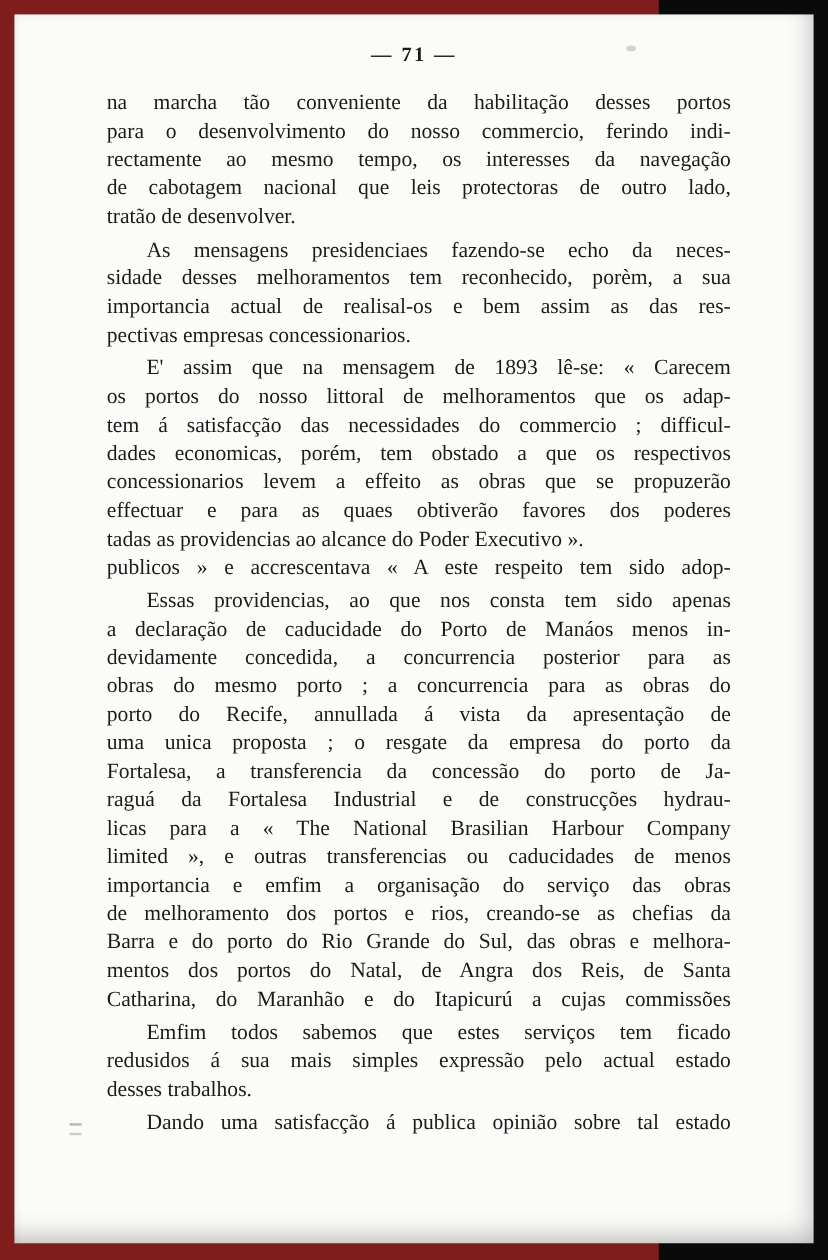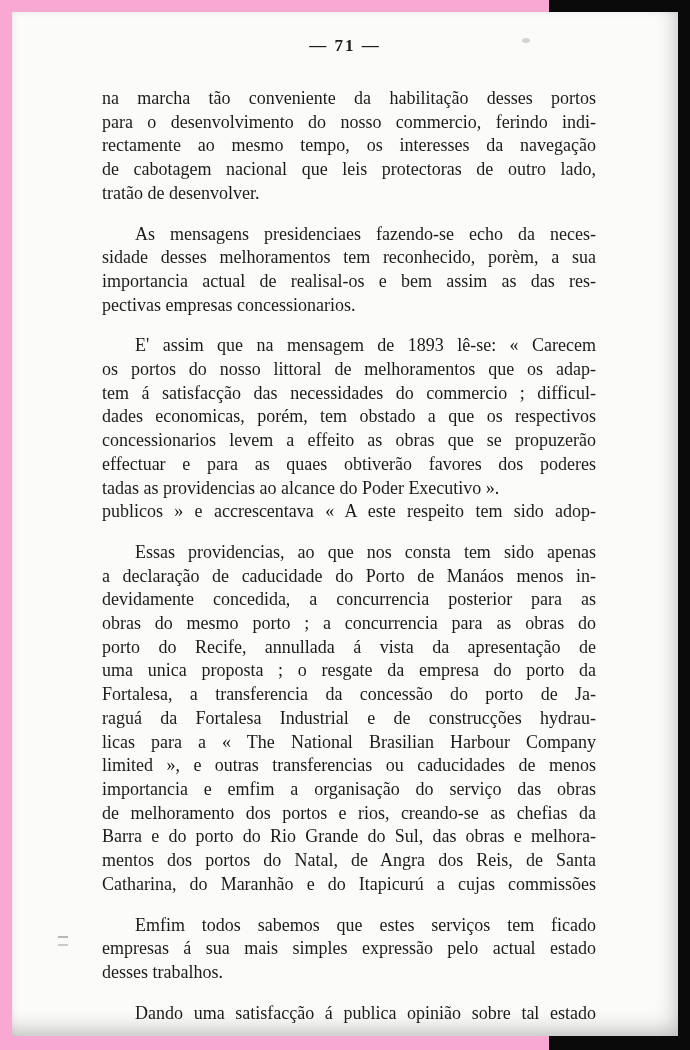--- a/index.html
+++ b/index.html
@@ -11,21 +11,21 @@
     height: 1050px;
     background: #0a0a0a;
     position: relative;
     overflow: hidden;
     font-family: "Liberation Serif", "DejaVu Serif", serif;
   }
   .scan-frame {
     position: absolute;
     left: 0; top: 0;
     width: 549px; height: 1050px;
-    background: #f9a8d4;
+    background: #7f1d1d;
   }
   .page {
     position: absolute;
     left: 12px;
     top: 12px;
     width: 666px;
     height: 1024px;
     background: #fbfbf9;
     box-shadow: inset -10px -14px 22px -10px rgba(0,0,0,0.28),
                 inset 4px 4px 10px -6px rgba(0,0,0,0.12);
@@ -43,21 +43,21 @@
   }
   .text-block {
     position: absolute;
     left: 73px;
     top: 58px;
     width: 528px;
     font-size: 18px;
     line-height: 23.7px;
     color: #1c1b1a;
   }
-  .paragraph { margin: 17px; }
+  .paragraph { margin: 4px; }
   .line {
     text-align: justify;
     text-align-last: justify;
     white-space: normal;
   }
   .line.last {
     text-align-last: left;
   }
   .line.indent {
     padding-left: 33px;
@@ -123,21 +123,21 @@
           <div class="line">licas para a « The National Brasilian Harbour Company</div>
           <div class="line">limited », e outras transferencias ou caducidades de menos</div>
           <div class="line">importancia e emfim a organisação do serviço das obras</div>
           <div class="line">de melhoramento dos portos e rios, creando-se as chefias da</div>
           <div class="line">Barra e do porto do Rio Grande do Sul, das obras e melhora-</div>
           <div class="line">mentos dos portos do Natal, de Angra dos Reis, de Santa</div>
           <div class="line">Catharina, do Maranhão e do Itapicurú a cujas commissões</div>
         </div>
         <div class="paragraph">
           <div class="line indent">Emfim todos sabemos que estes serviços tem ficado</div>
-          <div class="line">empresas á sua mais simples expressão pelo actual estado</div>
+          <div class="line">redusidos á sua mais simples expressão pelo actual estado</div>
           <div class="line last">desses trabalhos.</div>
         </div>
         <div class="paragraph">
           <div class="line indent">Dando uma satisfacção á publica opinião sobre tal estado</div>
         </div>
       </div>
     <div class="artifact-equals"></div>
     <div class="artifact-smudge"></div>
   </div>
 </div>

